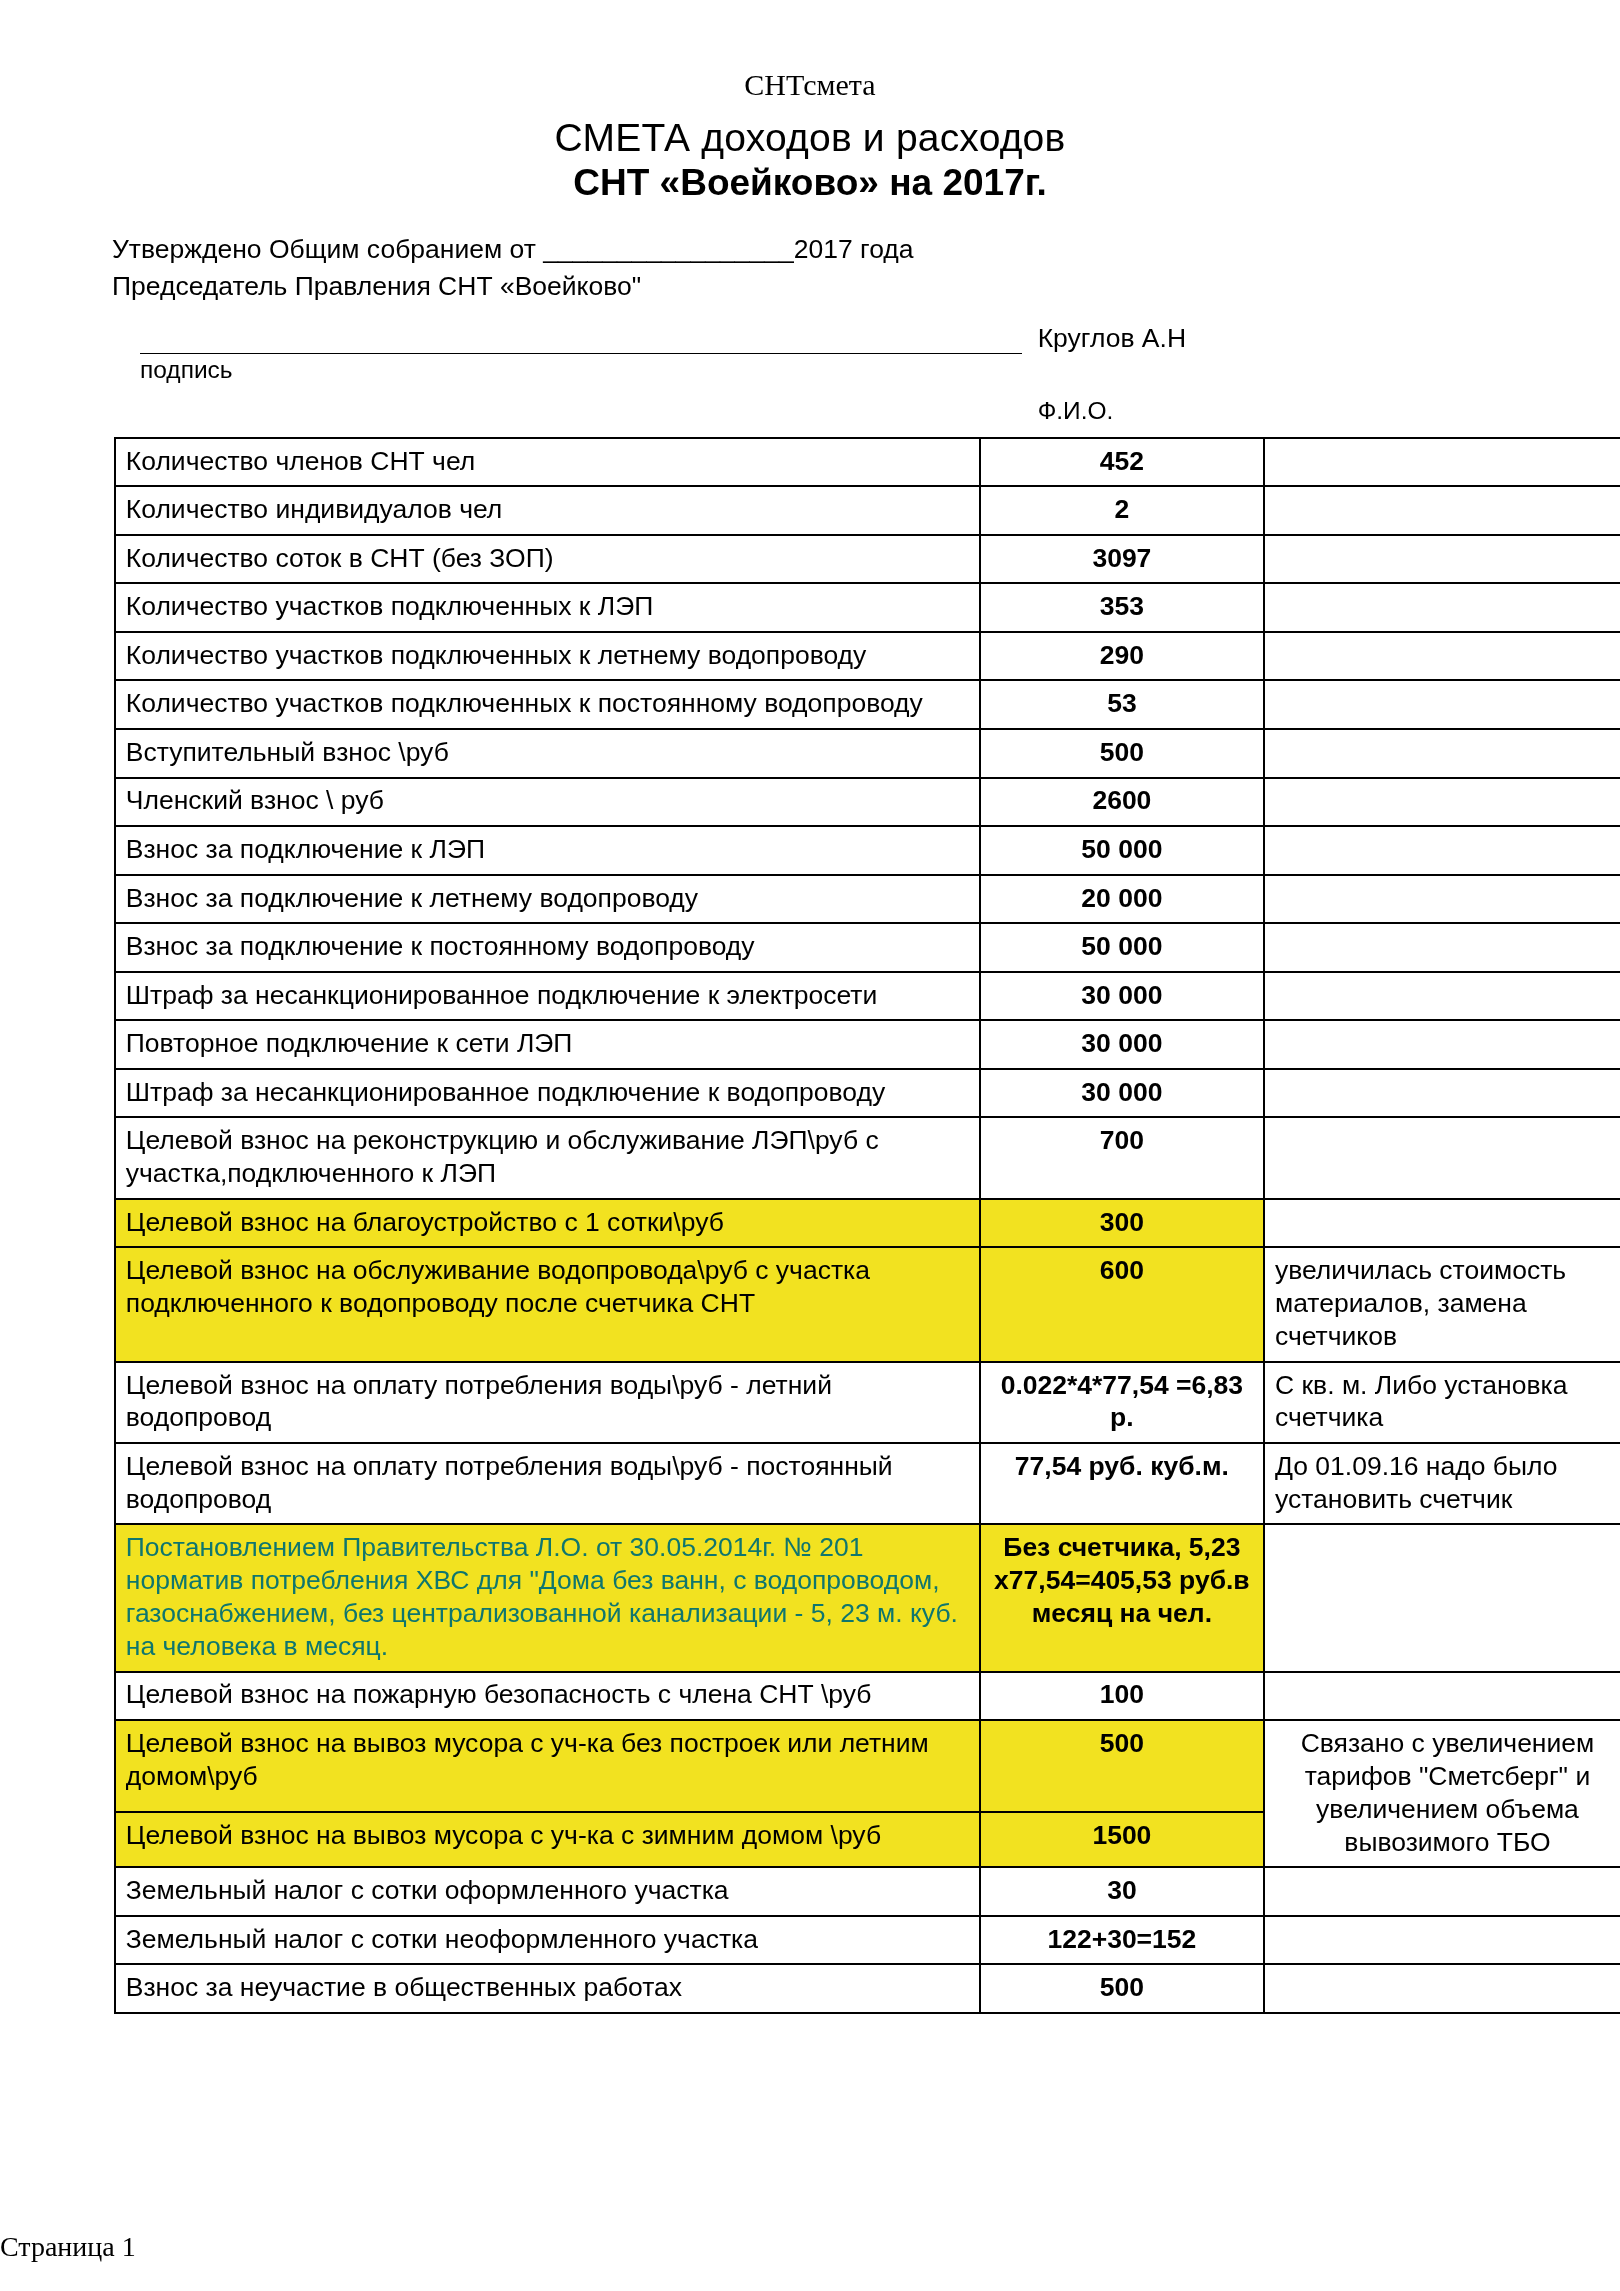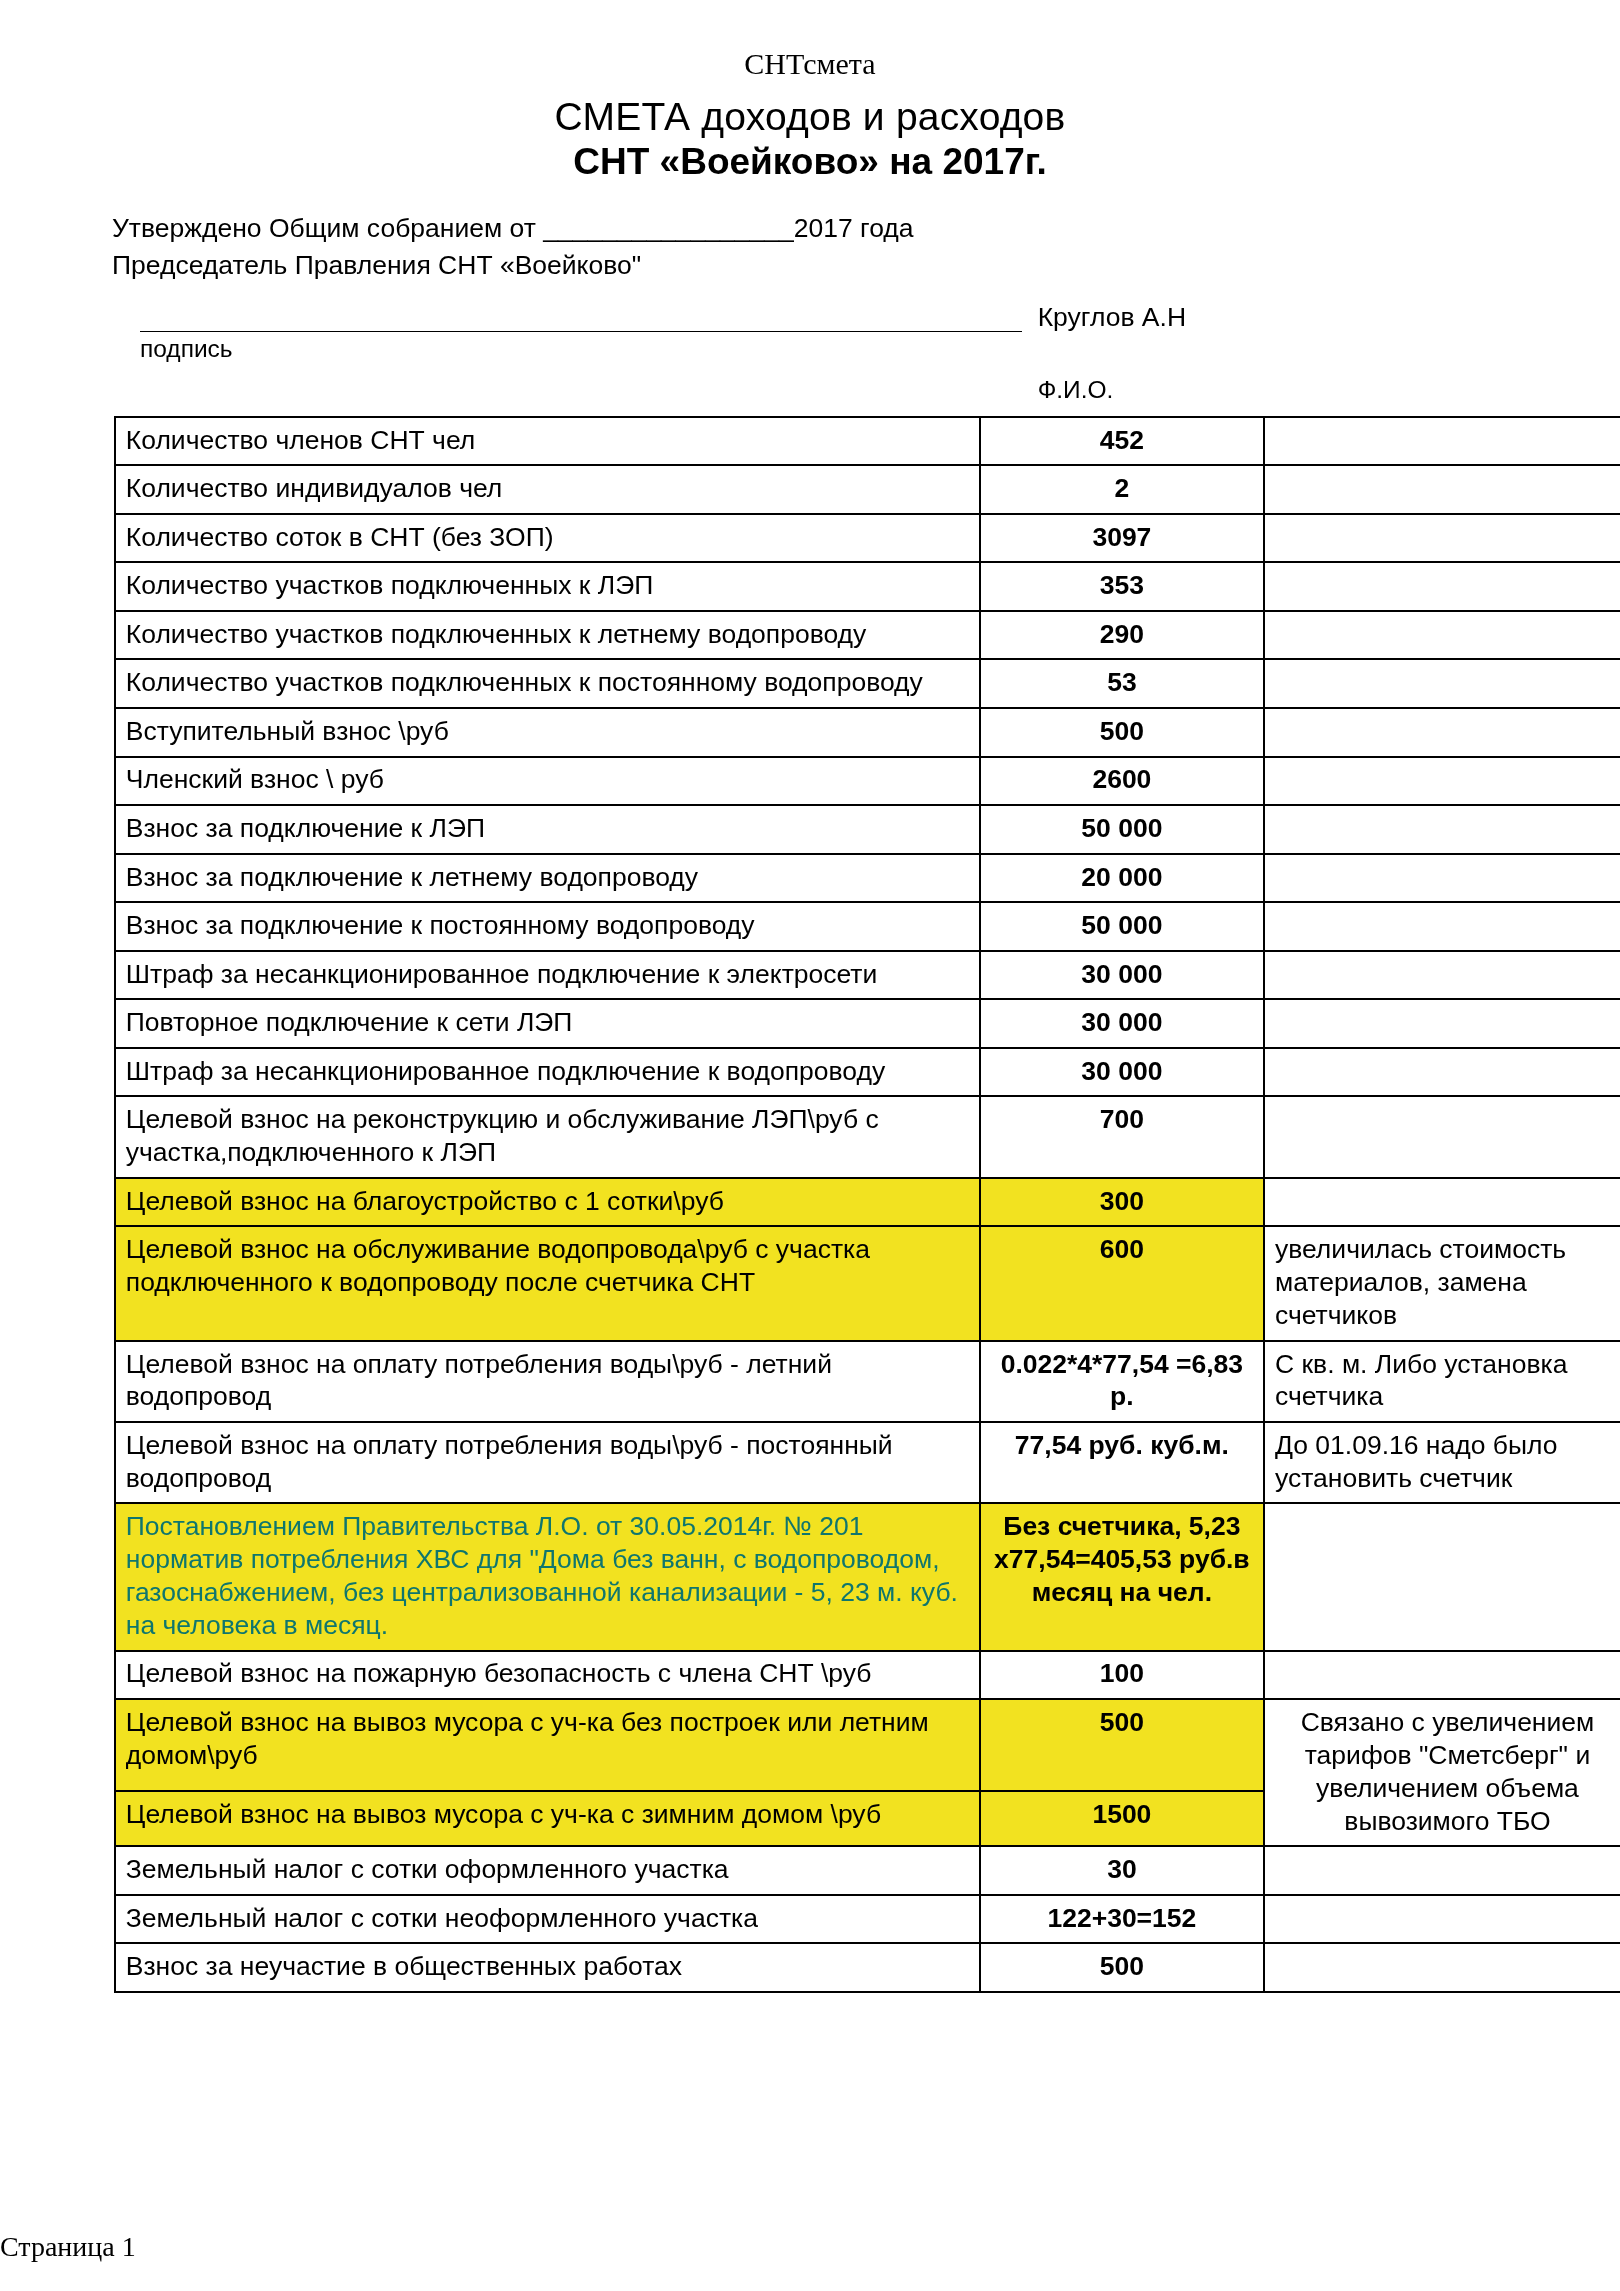--- a/index.html
+++ b/index.html
@@ -12,21 +12,21 @@
     height: 2292px;
     font-family: "Liberation Sans", sans-serif;
     color: #000000;
     position: relative;
     overflow: hidden;
   }
   .page {
     width: 1620px;
     height: 2292px;
     box-sizing: border-box;
-    padding: 47px 69px 0 69px;
+    padding: 68px 69px 0 69px;
     position: relative;
   }
   .hdr-small {
     text-align: center;
     font-family: "Liberation Serif", serif;
     font-size: 30px;
     line-height: 1.1;
     margin: 0 0 13.7px 0;
   }
   .hdr-main {
@@ -45,21 +45,21 @@
   }
   .approve-block {
     margin-left: 43px;
     font-size: 26.5px;
     line-height: 1.42;
   }
   .sign-row {
     margin-top: 19.6px;
     margin-left: 71px;
     display: flex;
-    align-items: center;
+    align-items: flex-end;
     position: relative;
   }
   .sign-line {
     flex: 0 0 882px;
     border-bottom: 1.6px solid #000;
     height: 25.5px;
   }
   .sign-name {
     margin-left: 15.7px;
     font-size: 26.5px;

